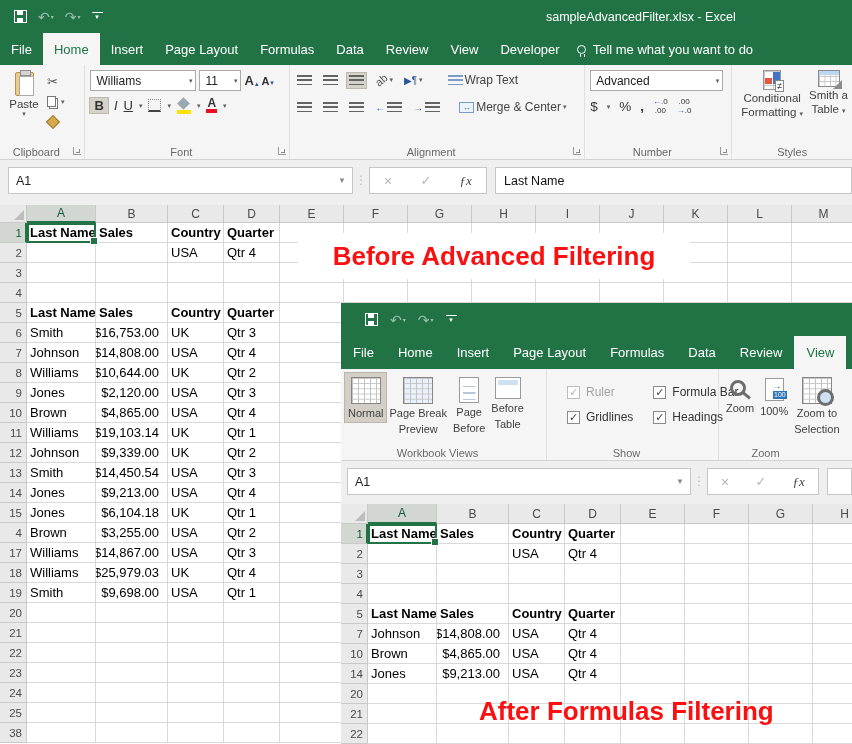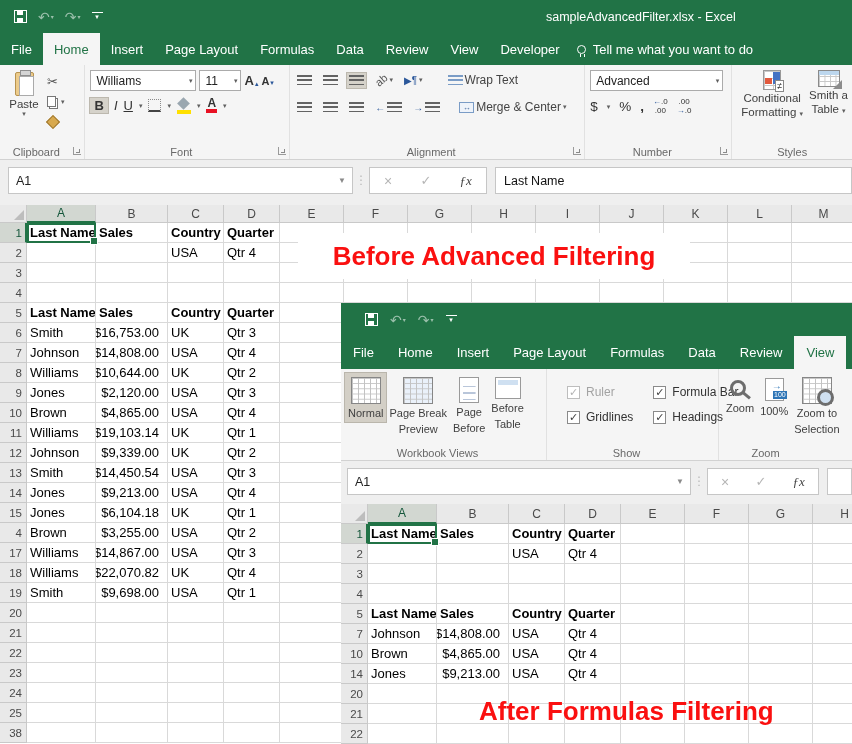--- a/index.html
+++ b/index.html
@@ -620,21 +620,21 @@
         <div class="cell" style="width: 64px;"></div>
         <div class="cell" style="width: 64px;"></div>
         <div class="cell" style="width: 64px;"></div>
         <div class="cell" style="width: 64px;"></div>
         <div class="cell" style="width: 64px;"></div>
         <div class="cell" style="width: 64px;"></div>
       </div>
       <div class="srow" style="height: 20px;">
         <div class="rh">18</div>
         <div class="cell" style="width: 69px;">Williams</div>
-        <div class="cell num" style="width: 72px;">$22,070.82</div>
+        <div class="cell num" style="width: 72px;">$25,979.03</div>
         <div class="cell" style="width: 56px;">UK</div>
         <div class="cell" style="width: 56px;">Qtr 4</div>
         <div class="cell" style="width: 64px;"></div>
         <div class="cell" style="width: 64px;"></div>
         <div class="cell" style="width: 64px;"></div>
         <div class="cell" style="width: 64px;"></div>
         <div class="cell" style="width: 64px;"></div>
         <div class="cell" style="width: 64px;"></div>
         <div class="cell" style="width: 64px;"></div>
         <div class="cell" style="width: 64px;"></div>

